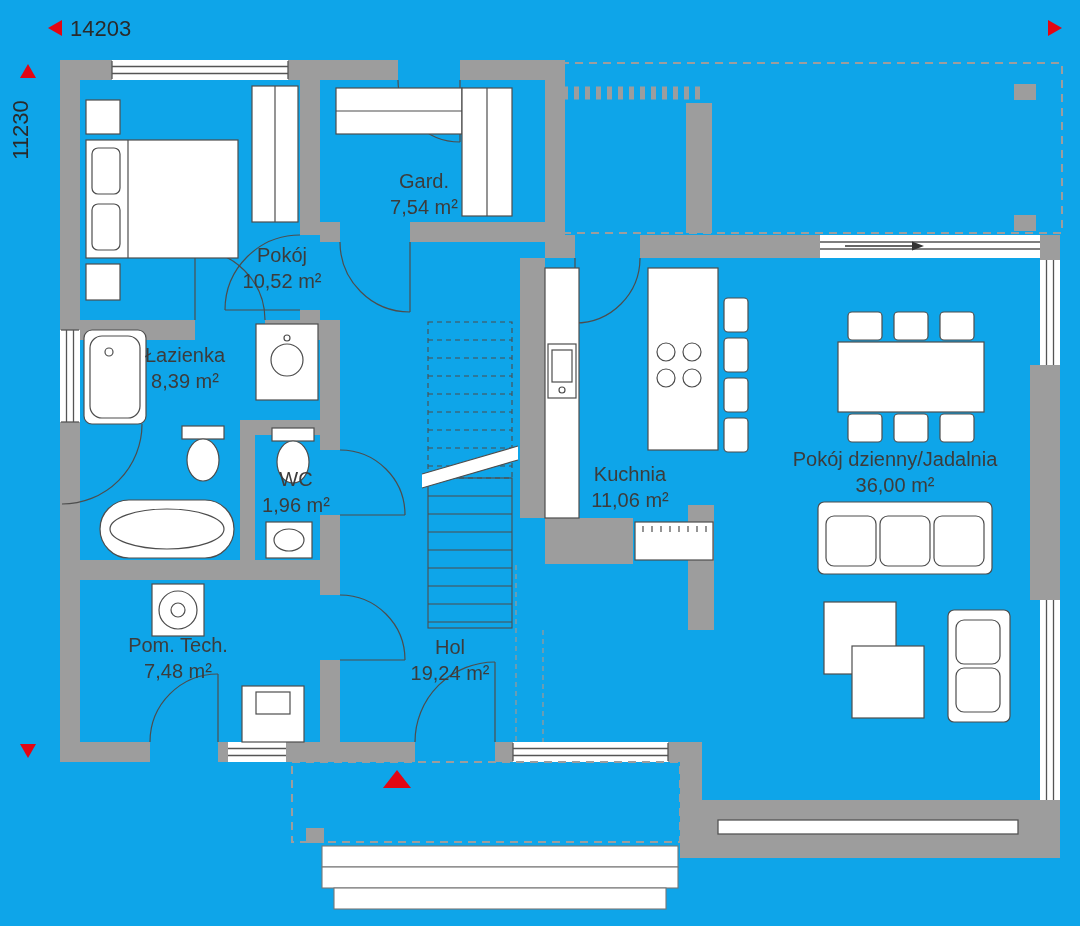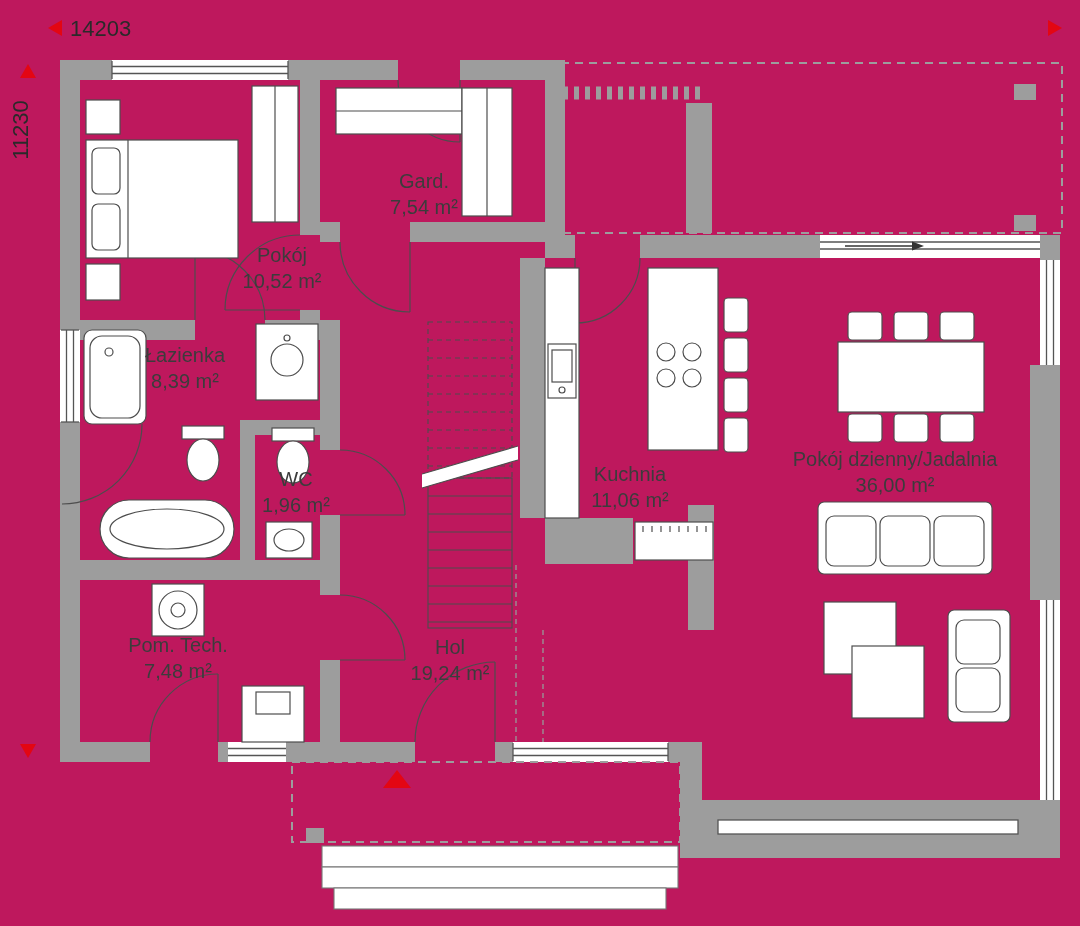--- a/index.html
+++ b/index.html
@@ -1,16 +1,16 @@
 <!DOCTYPE html>
 <html><head>
 <meta charset="utf-8">
 <style>
   html,body{margin:0;padding:0;background:#ffffff;}
-  .stage{position:relative;width:1080px;height:926px;background:#be185d;overflow:hidden;
+  .stage{position:relative;width:1080px;height:926px;background:#0ea5e9;overflow:hidden;
          font-family:"Liberation Sans", sans-serif;text-align:center;}
   svg{position:absolute;left:0;top:0;}
   svg text{font-family:"Liberation Sans", sans-serif;fill:#3c3c3c;}
   .room-name,.room-area{font-size:20px;}
   .dim-label{font-size:22px;fill:#2a2a2a;}
 </style>
 </head>
 <body>
 
 <div class="stage">

